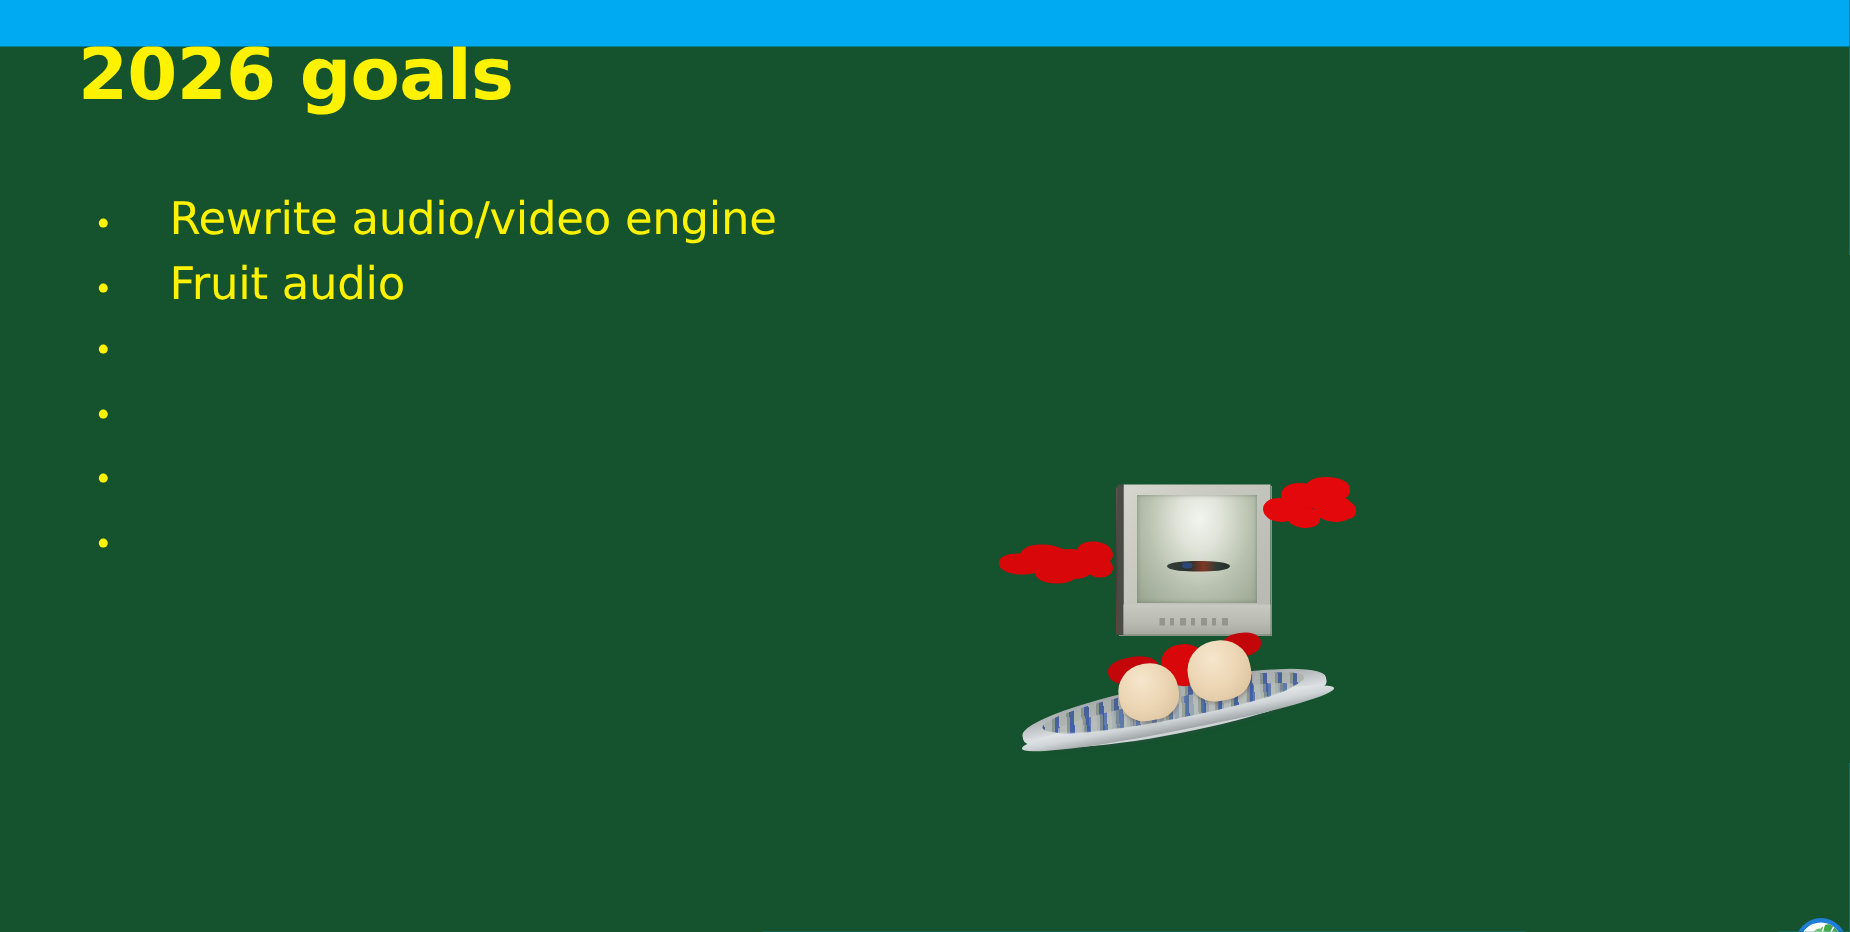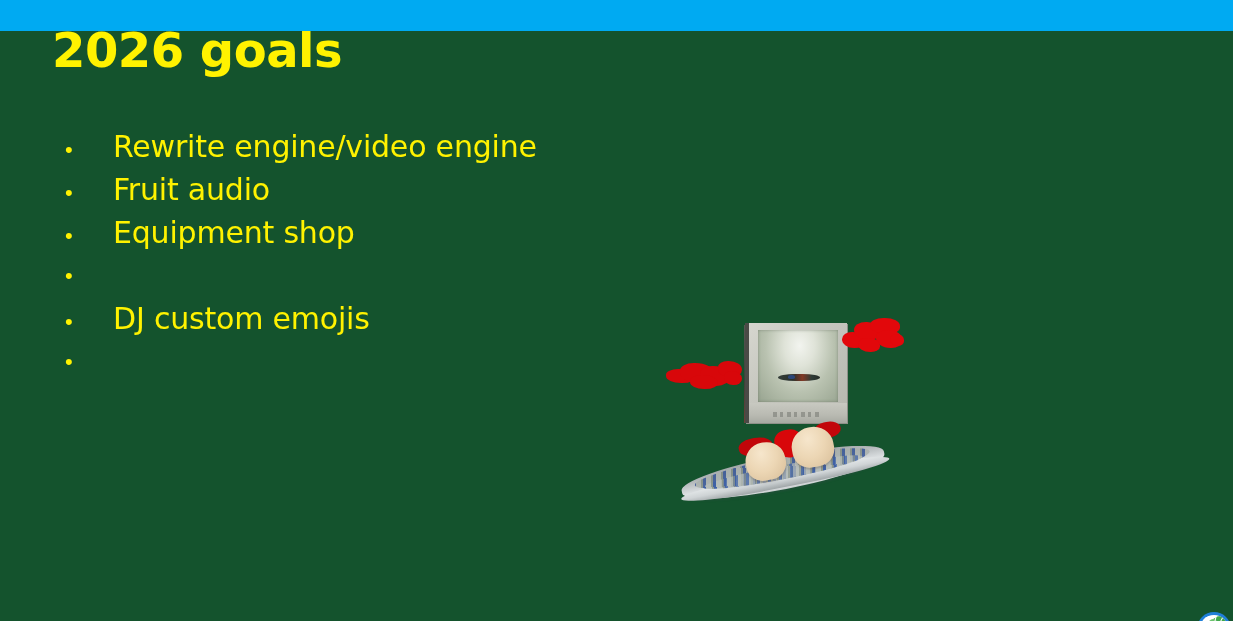--- a/index.html
+++ b/index.html
@@ -345,40 +345,38 @@
 <body>
 
 <div id="slide">
 
   <div id="slide-title">2026 goals</div>
 
   <ul id="bullet-list">
 
     <li class="bullet-row">
       <span class="bullet-dot">•</span>
-      <span class="bullet-text">Rewrite engine/video engine</span>
+      <span class="bullet-text">Rewrite audio/video engine</span>
     </li>
 
     <li class="bullet-row">
       <span class="bullet-dot">•</span>
       <span class="bullet-text">Fruit audio</span>
     </li>
 
     <li class="bullet-row">
       <span class="bullet-dot">•</span>
-      <span class="bullet-text">Equipment shop</span>
-    </li>
-
-    <li class="bullet-row">
-      <span class="bullet-dot">•</span>
-    </li>
-
-    <li class="bullet-row">
-      <span class="bullet-dot">•</span>
-      <span class="bullet-text">DJ custom emojis</span>
+    </li>
+
+    <li class="bullet-row">
+      <span class="bullet-dot">•</span>
+    </li>
+
+    <li class="bullet-row">
+      <span class="bullet-dot">•</span>
     </li>
 
     <li class="bullet-row">
       <span class="bullet-dot">•</span>
     </li>
 
   </ul>
 
   <div id="computer-graphic">
 

